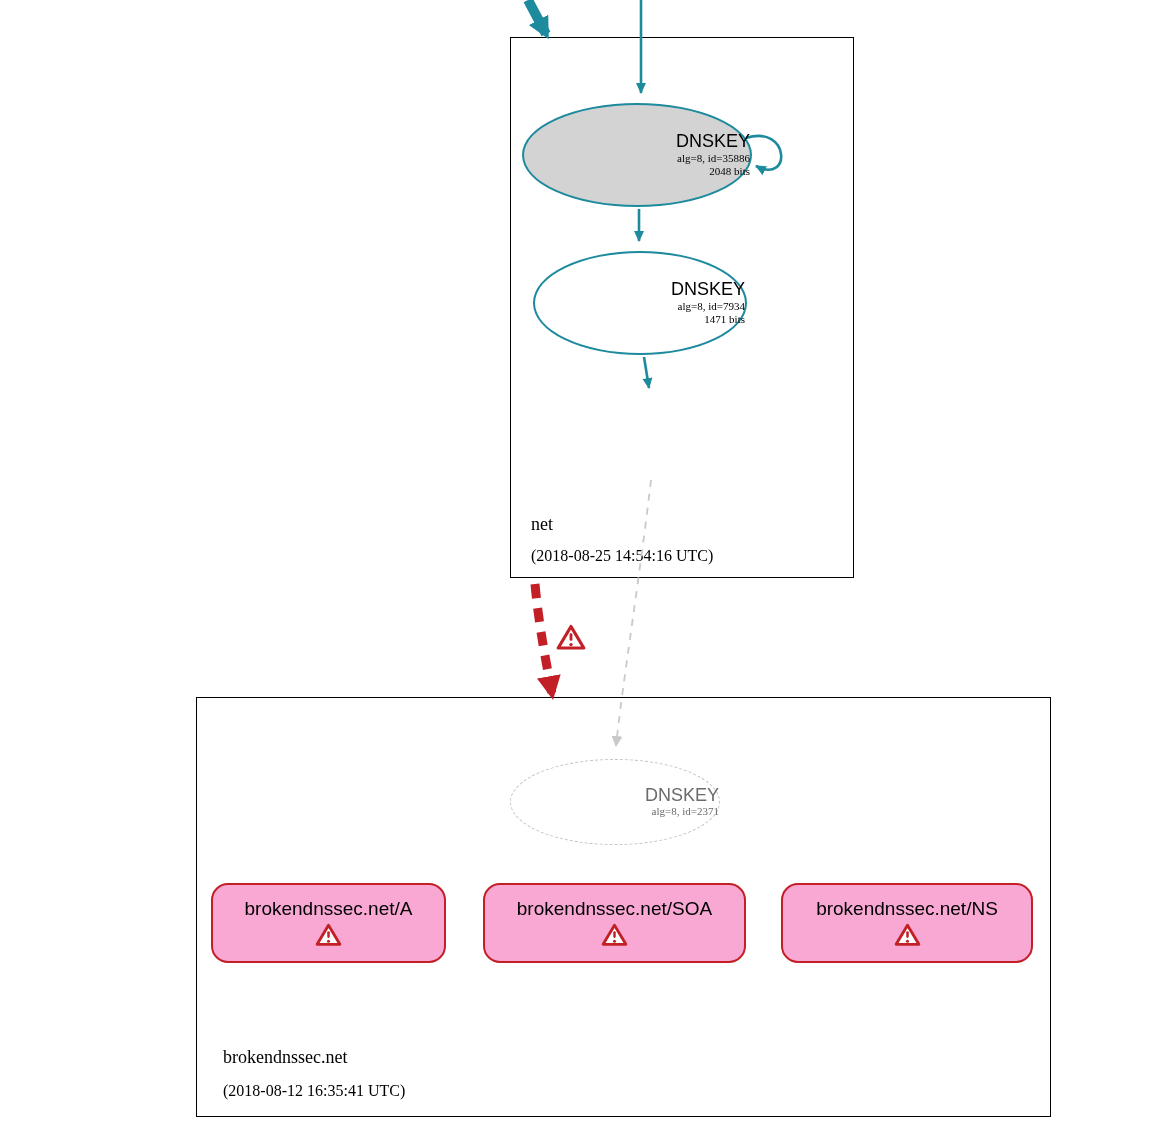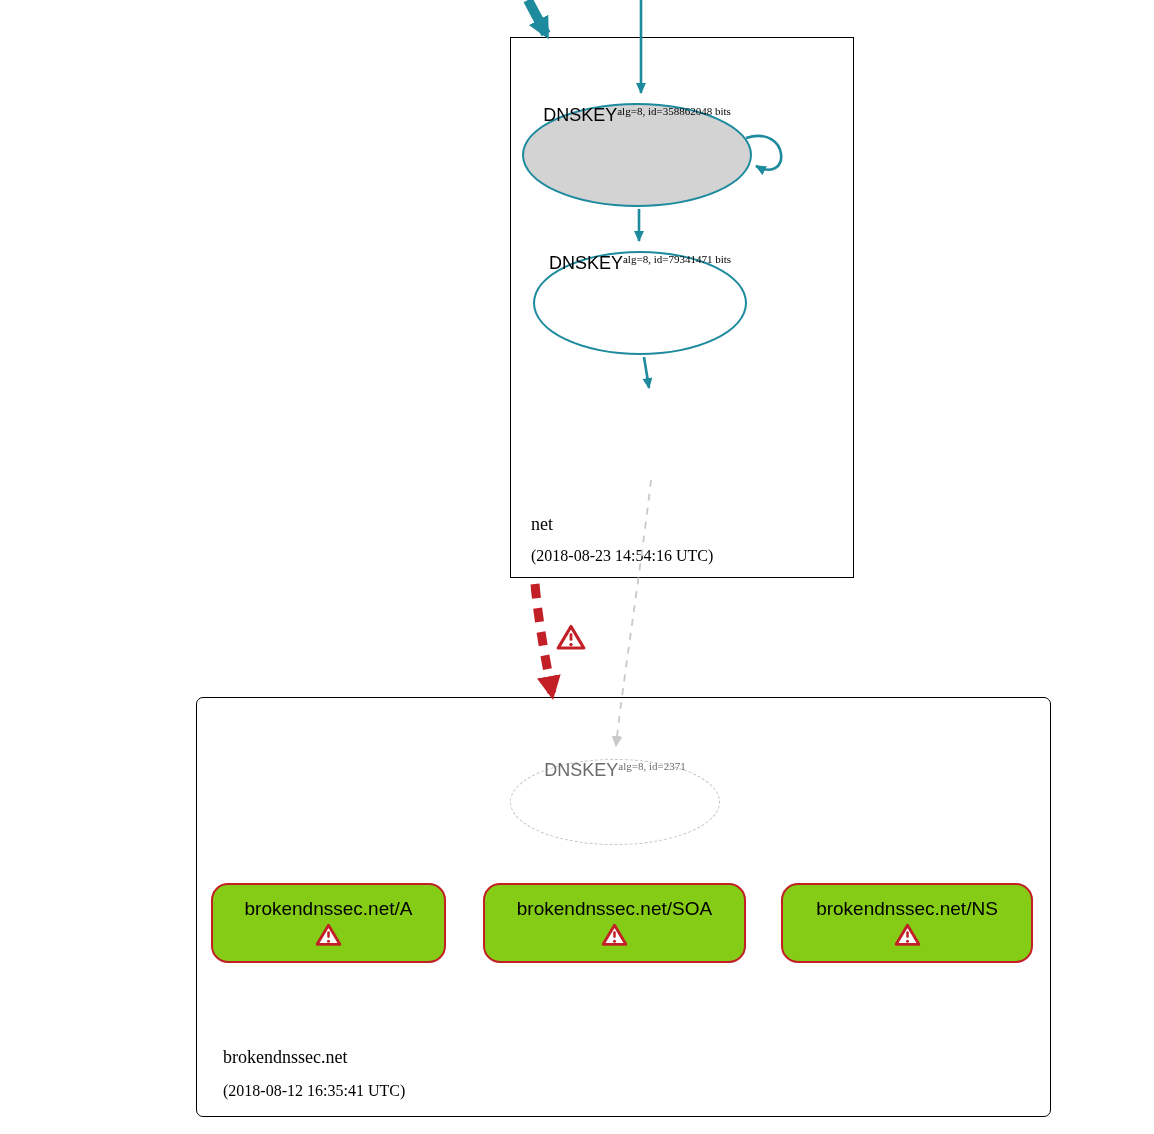--- a/index.html
+++ b/index.html
@@ -19,22 +19,22 @@
   }
   .edges {
     position: absolute;
     left: 0; top: 0;
     width: 1154px; height: 1134px;
     pointer-events: none;
   }
   .node {
     position: absolute;
     display: flex;
-    flex-direction: row;
-    align-items: flex-start;
+    flex-direction: column;
+    align-items: flex-end;
     justify-content: center;
     text-align: center;
     border-radius: 50%;
     background: #ffffff;
   }
   .node-ksk {
     left: 522px; top: 103px; width: 230px; height: 104px;
     background: #d3d3d3;
     border: 2.5px solid #1d8a9e;
   }
@@ -60,21 +60,21 @@
     font-size: 11px;
     line-height: 1.25;
   }
   .rrset {
     position: absolute;
     display: flex;
     flex-direction: column;
     align-items: center;
     justify-content: center;
     gap: 3px;
-    background: #84cc16;
+    background: #f9a8d4;
     border: 2.5px solid #c22026;
     border-radius: 17px;
     height: 80px;
     top: 883px;
   }
   .rrset .label {
     font-family: "Liberation Sans", sans-serif;
     font-size: 19px;
     color: #000000;
     line-height: 1.1;
@@ -105,24 +105,24 @@
   }
   .warn-svg { display: block; }
 </style>
 </head>
 <body>
 
 <div class="canvas">
 
   <div class="zone-box zone-net" style="left:510px; top:37px; width:344px; height:541px;">
     <div class="zone-name">net</div>
-    <div class="zone-ts">(2018-08-23 14:54:16 UTC)</div>
-  </div>
-
-  <div class="zone-box zone-broken" style="left:196px; top:697px; width:855px; height:420px;border-radius:7px;">
+    <div class="zone-ts">(2018-08-25 14:54:16 UTC)</div>
+  </div>
+
+  <div class="zone-box zone-broken" style="left:196px; top:697px; width:855px; height:420px;">
     <div class="zone-name">brokendnssec.net</div>
     <div class="zone-ts">(2018-08-12 16:35:41 UTC)</div>
   </div>
 
   <svg class="edges" width="1154" height="1134" viewBox="0 0 1154 1134">
     <defs>
       <marker id="ah-teal" markerUnits="userSpaceOnUse" markerWidth="14" markerHeight="12" refX="10" refY="5" orient="auto">
         <path d="M0,0 L11,5 L0,10 Z" fill="#1d8a9e"></path>
       </marker>
       <marker id="ah-teal-big" markerUnits="userSpaceOnUse" markerWidth="34" markerHeight="26" refX="16" refY="11" orient="auto">

